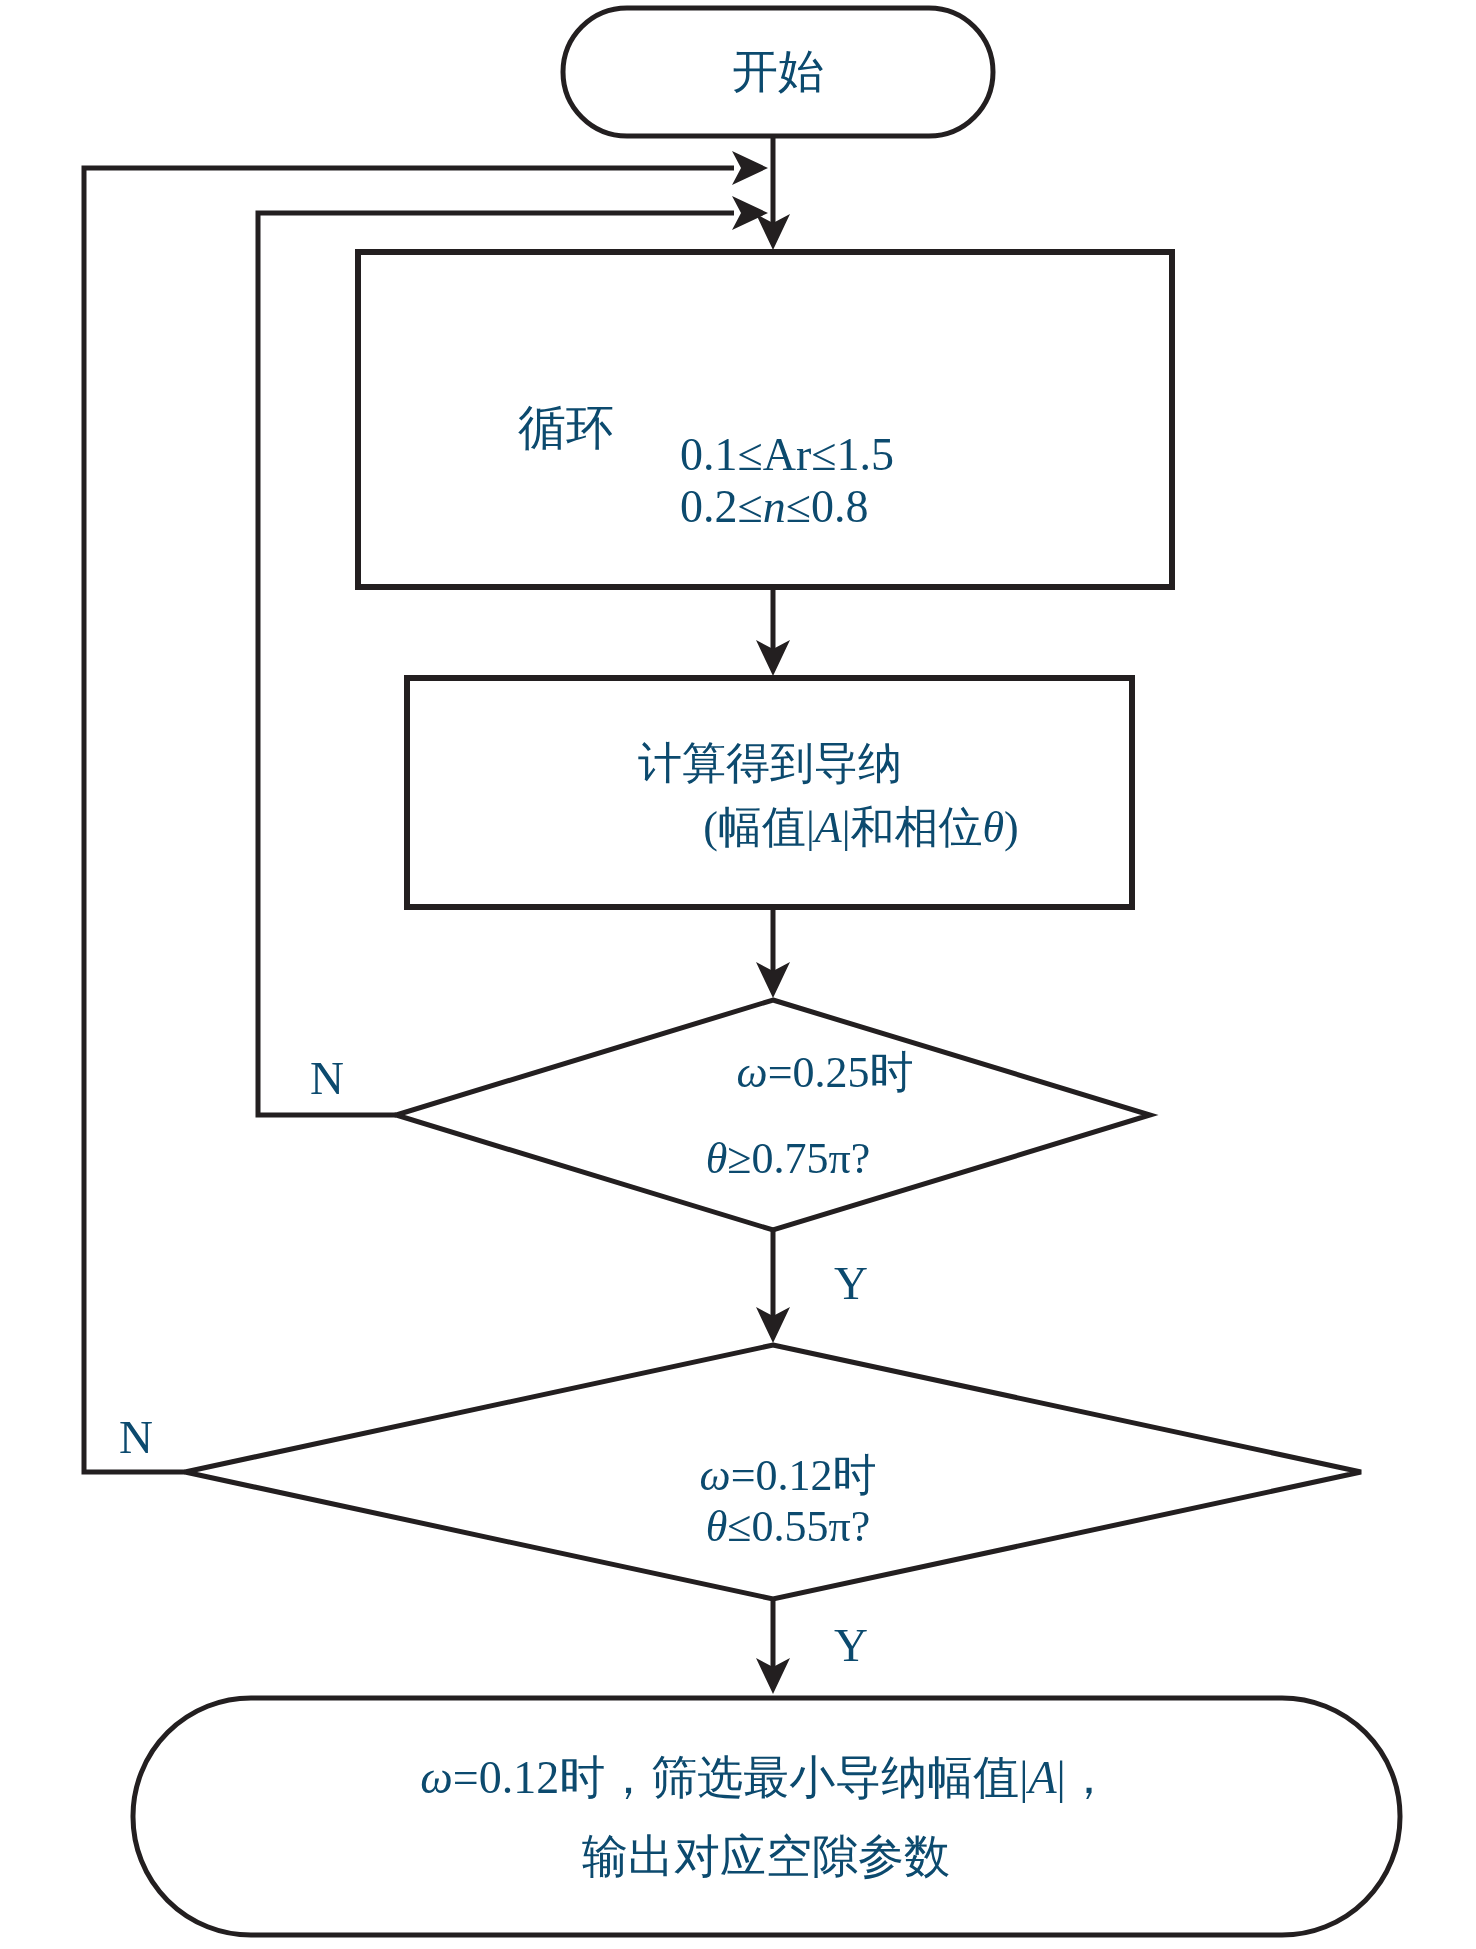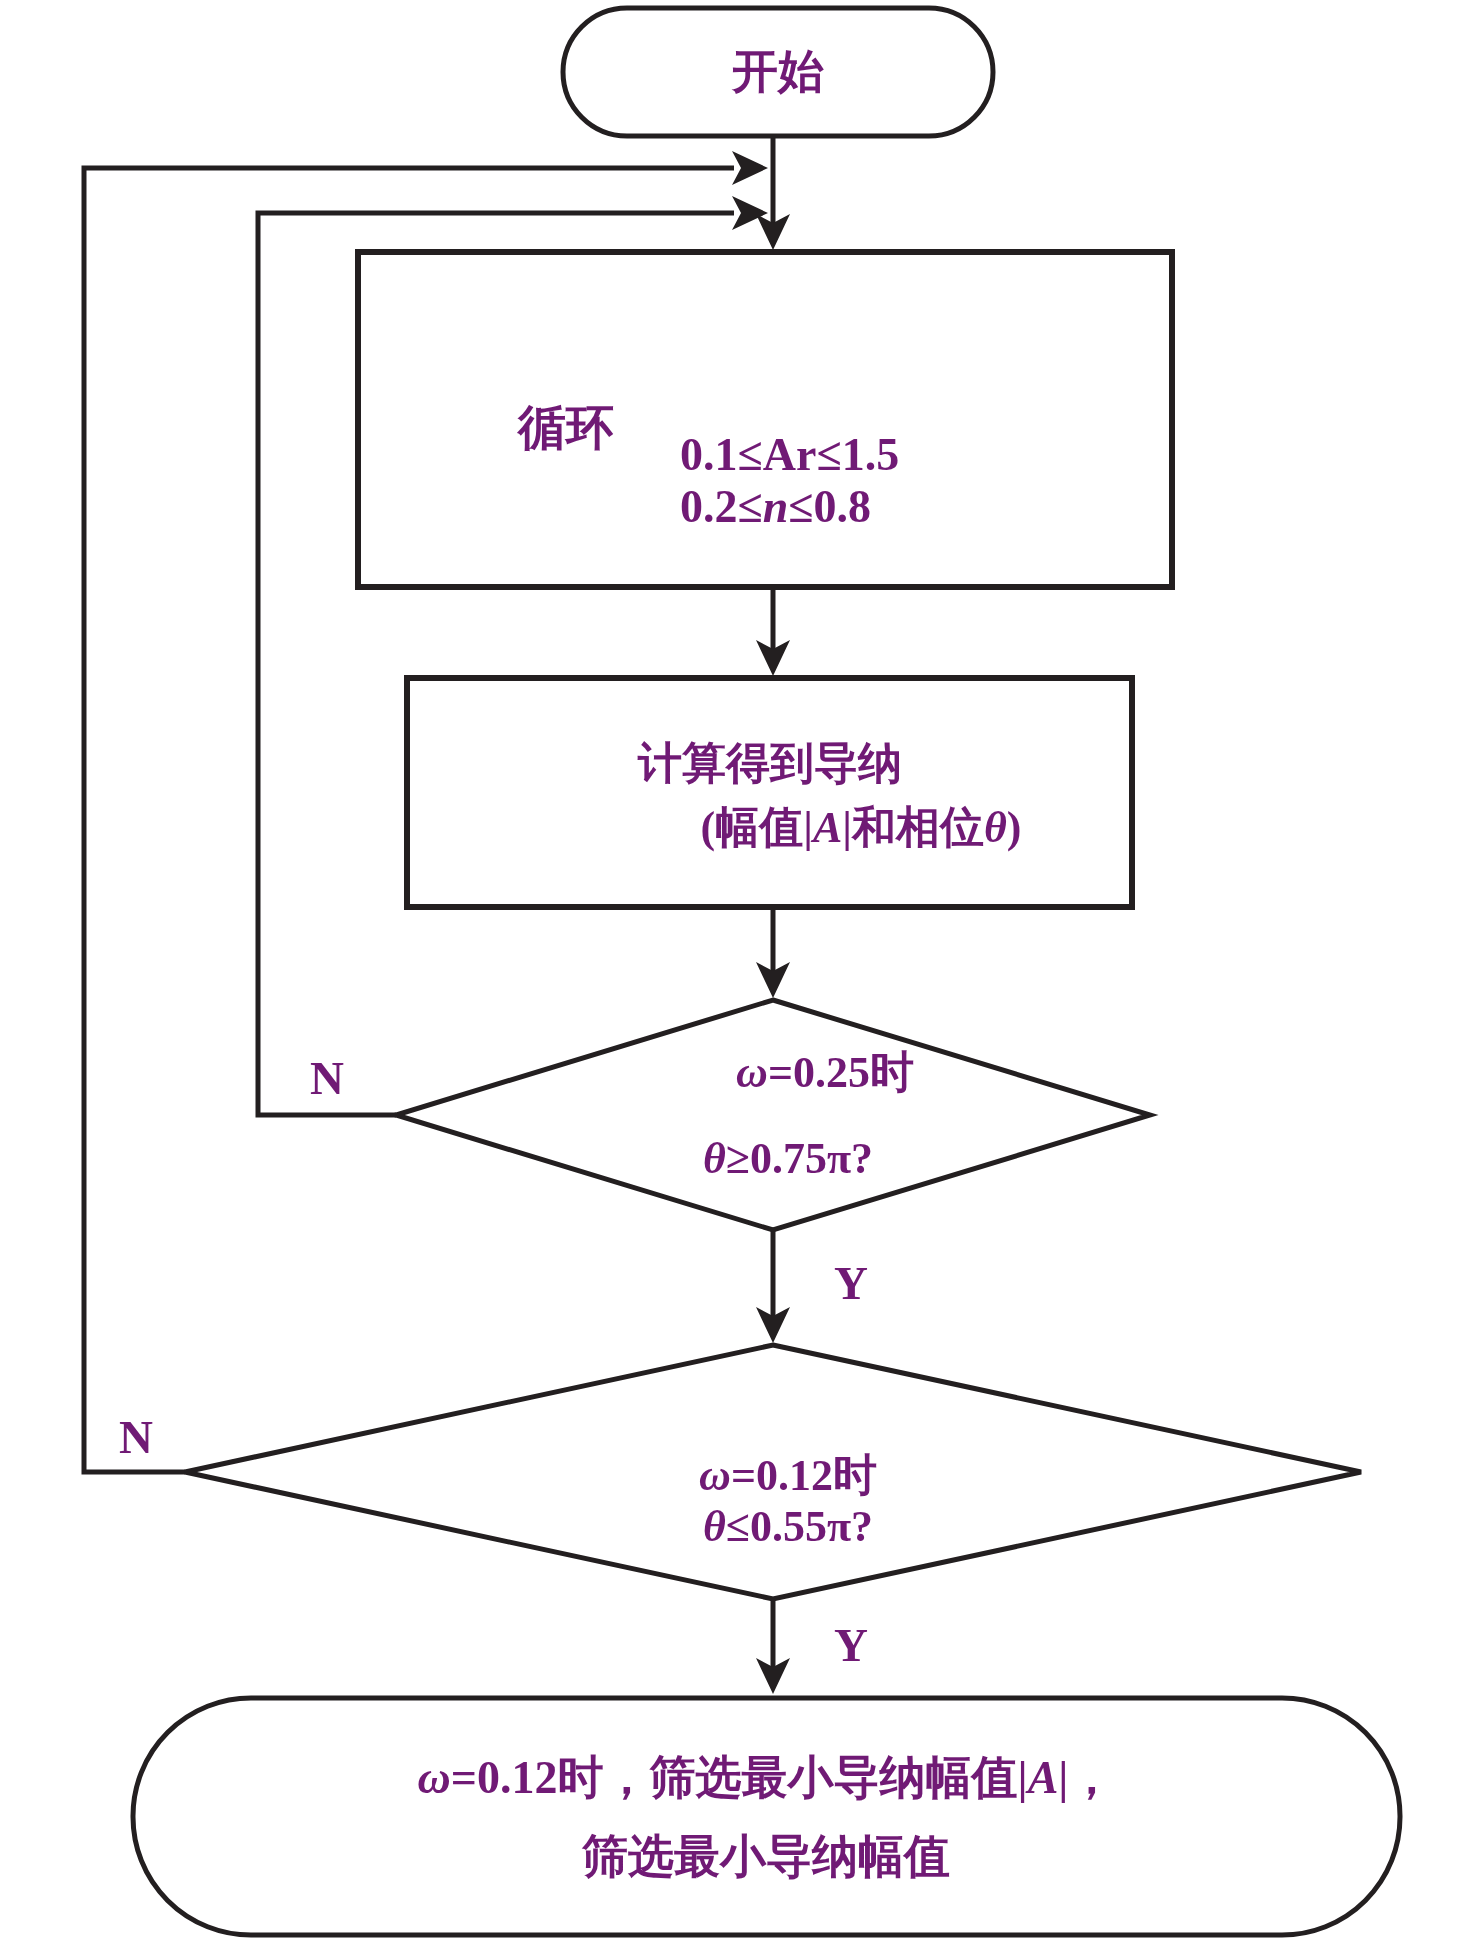--- a/index.html
+++ b/index.html
@@ -9,22 +9,21 @@
     background:#ffffff;
     font-family:"Liberation Serif","DejaVu Serif",serif;
     color:#231f20;
     overflow:hidden;
   }
   #wires{position:absolute;left:0;top:0;}
   .lbl{
     position:absolute;
     line-height:1.15;
     white-space:nowrap;
-    color:#701a75;
-    font-weight:bold;
+    color:#0c4a6e;
   }
   .center{transform:translate(-50%,-50%);text-align:center;}
   .vcenter{transform:translateY(-50%);}
   .it{font-style:italic;}
   .f46{font-size:46px;}
   .f48{font-size:48px;}
   .f44{font-size:44px;}
   .edge{font-size:47px;}
 </style>
 </head>
@@ -78,15 +77,15 @@
   <div class="lbl center edge" style="left:327px;top:1078px;">N</div>
   <div class="lbl center edge" style="left:851px;top:1283px;">Y</div>
 
   <div class="lbl center f44" style="left:788px;top:1476px;"><span class="it">ω</span><span>=0.12时</span></div>
   <div class="lbl center f44" style="left:788px;top:1527px;"><span class="it">θ</span><span>≤0.55π?</span></div>
 
   <div class="lbl center edge" style="left:136px;top:1437px;">N</div>
   <div class="lbl center edge" style="left:851px;top:1645px;">Y</div>
 
   <div class="lbl center f46" style="left:766px;top:1778px;"><span class="it">ω</span><span>=0.12时，筛选最小导纳幅值|</span><span class="it">A</span><span>|，</span></div>
-  <div class="lbl center f46" style="left:766px;top:1857px;"><span>筛选最小导纳幅值</span></div>
+  <div class="lbl center f46" style="left:766px;top:1857px;"><span>输出对应空隙参数</span></div>
 
 </div>
 
 </body></html>

